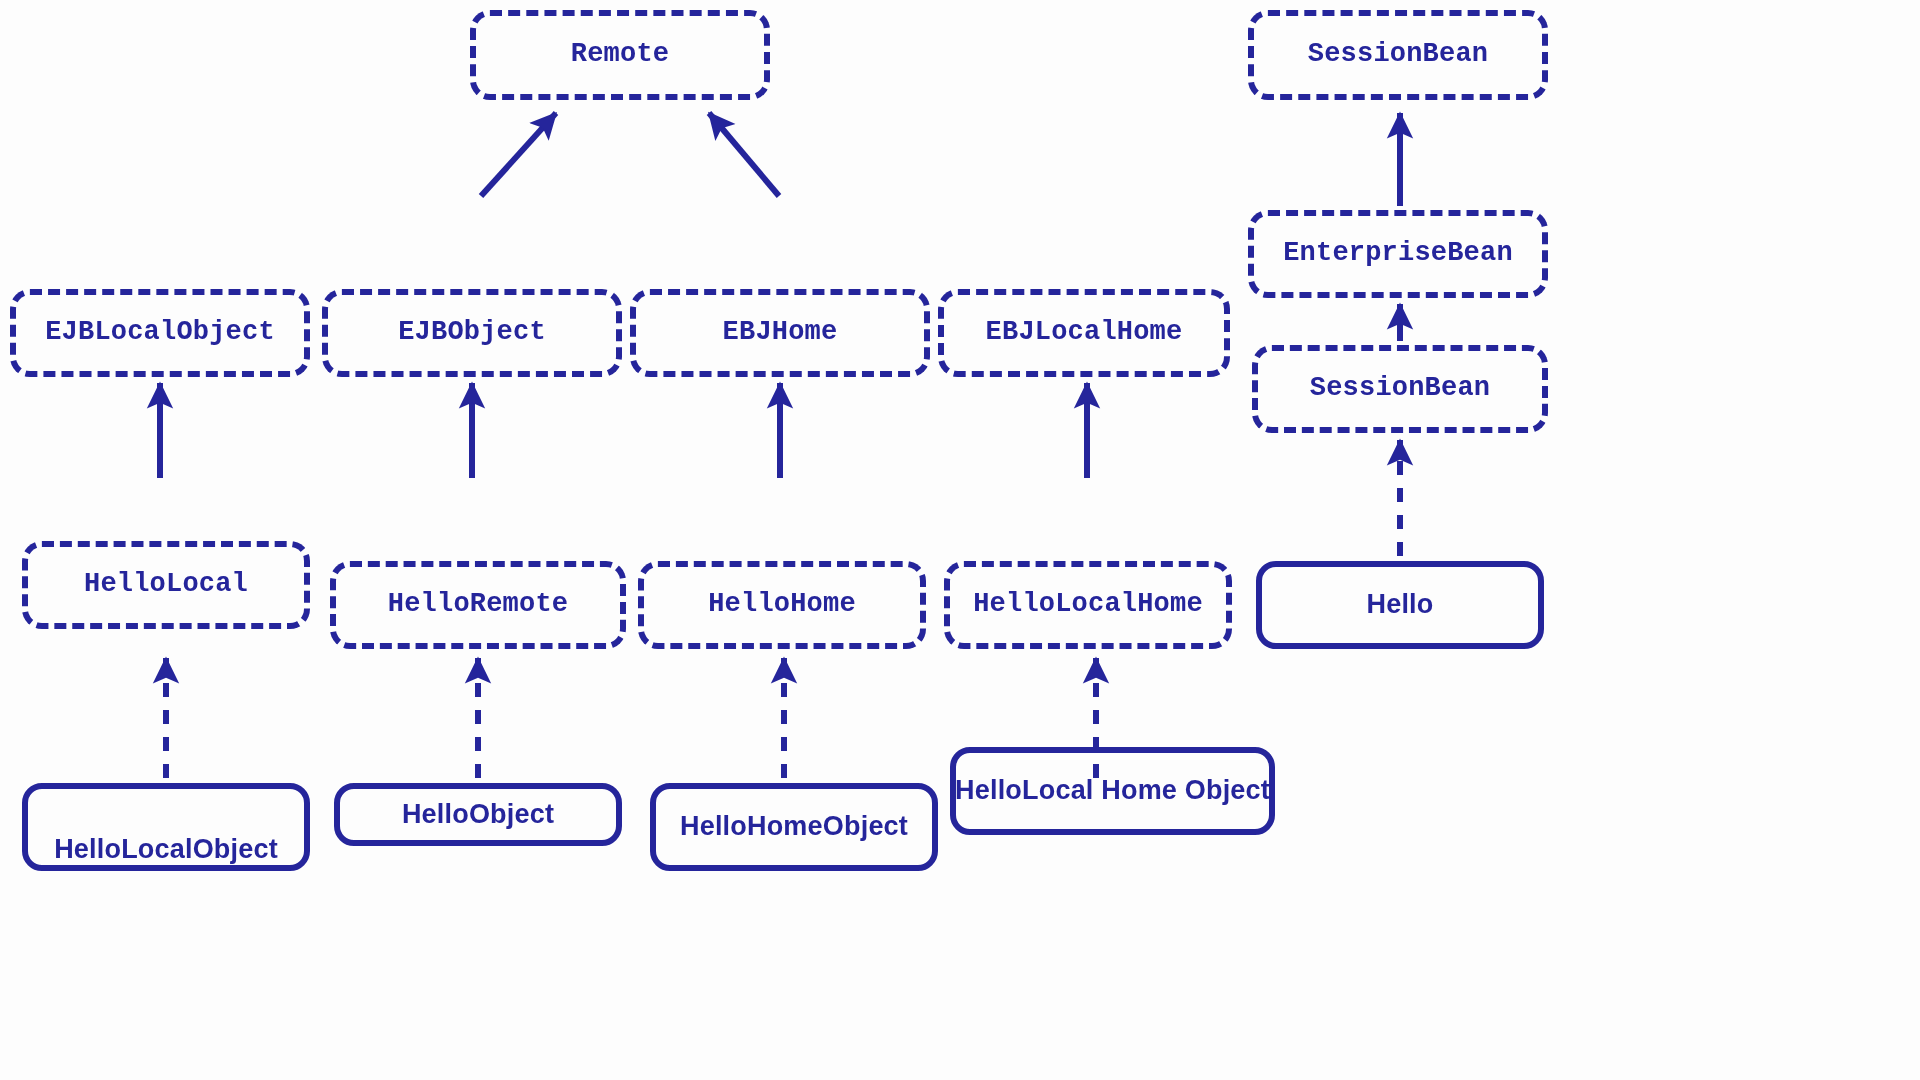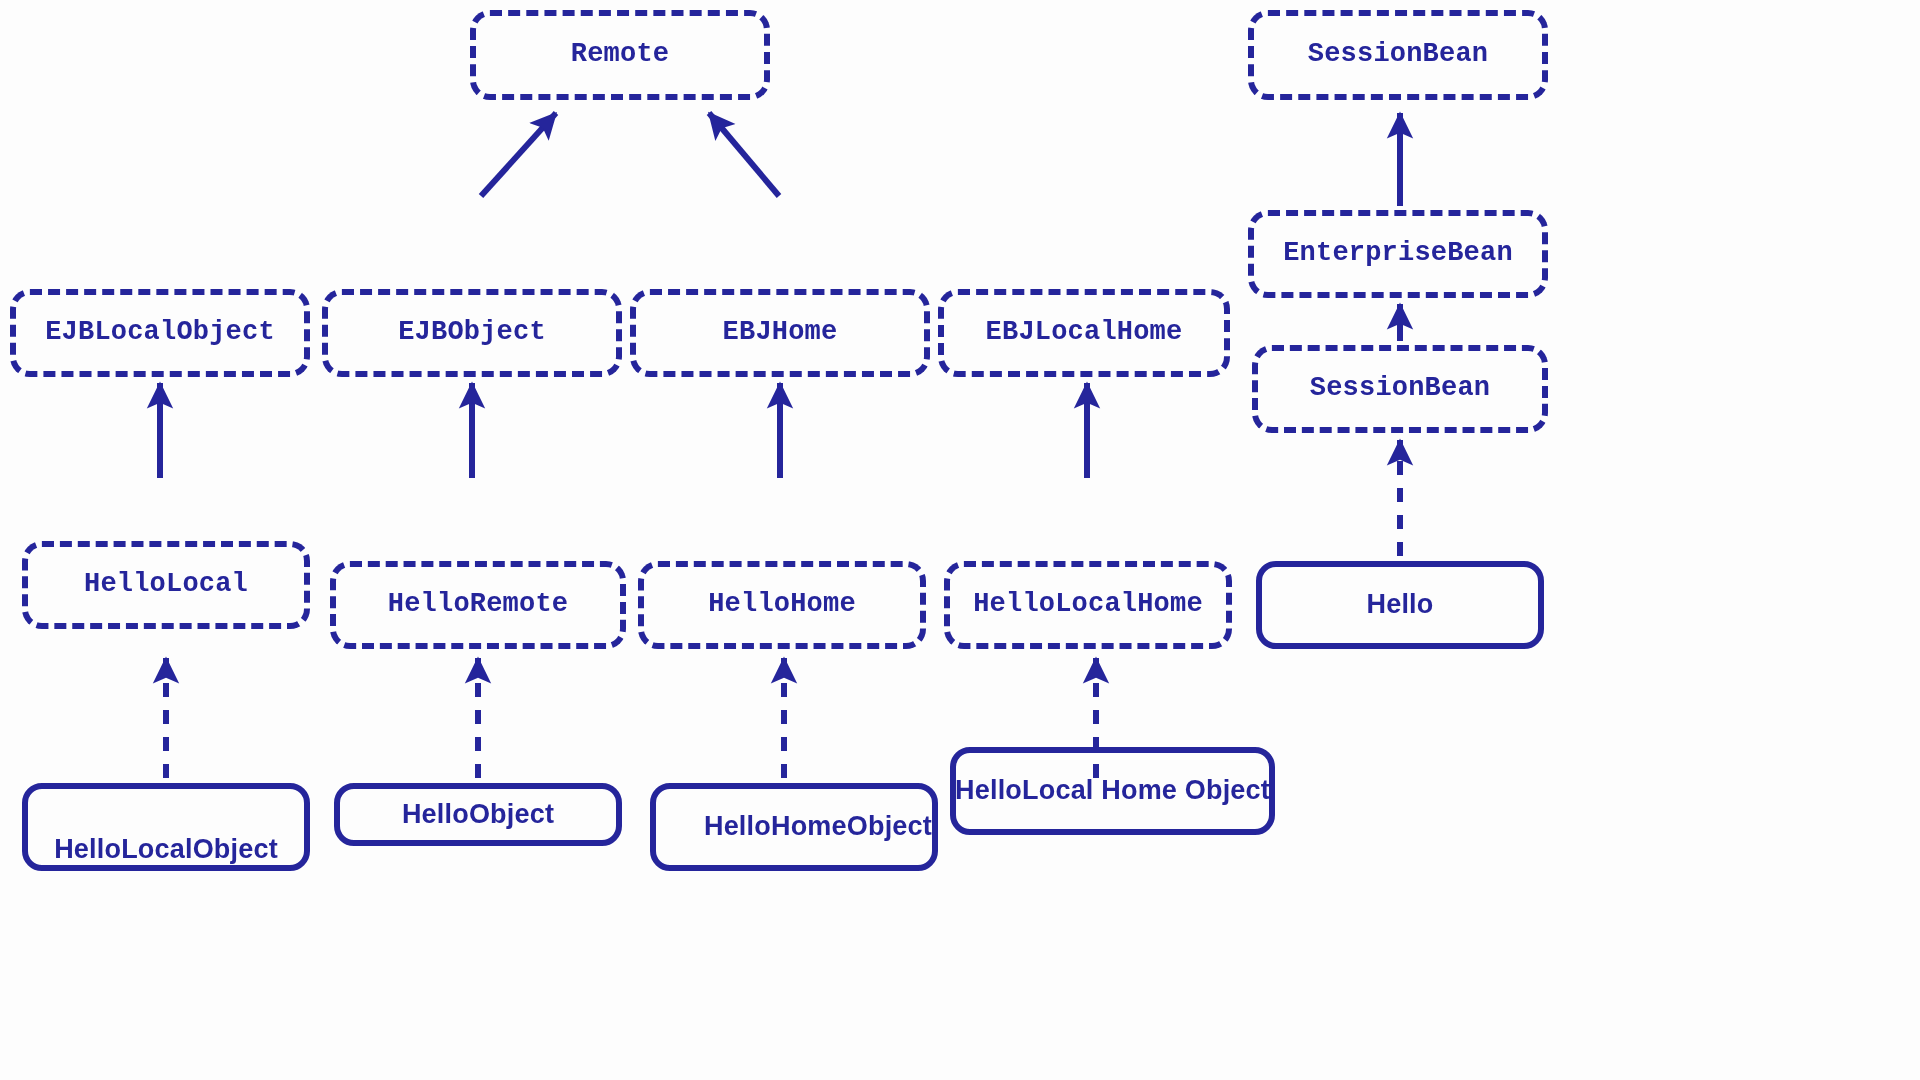--- a/index.html
+++ b/index.html
@@ -109,20 +109,20 @@
       </div>
       <div class="node klass" style="left: 1256px; top: 561px; width: 288px; height: 88px; justify-content: center;">
         <span>Hello</span>
       </div>
       <div class="node klass" style="left: 22px; top: 783px; width: 288px; height: 88px; align-items: flex-end;">
         <span>HelloLocalObject</span>
       </div>
       <div class="node klass" style="left: 334px; top: 783px; width: 288px; height: 63px;">
         <span>HelloObject</span>
       </div>
-      <div class="node klass" style="left: 650px; top: 783px; width: 288px; height: 88px; justify-content: flex-end;">
+      <div class="node klass" style="left: 650px; top: 783px; width: 288px; height: 88px;">
         <span>HelloHomeObject</span>
       </div>
       <div class="node klass" style="left: 950px; top: 747px; width: 325px; height: 88px;">
         <span>HelloLocal Home Object</span>
       </div>
     </div>
 </div>
 
 </body></html>

